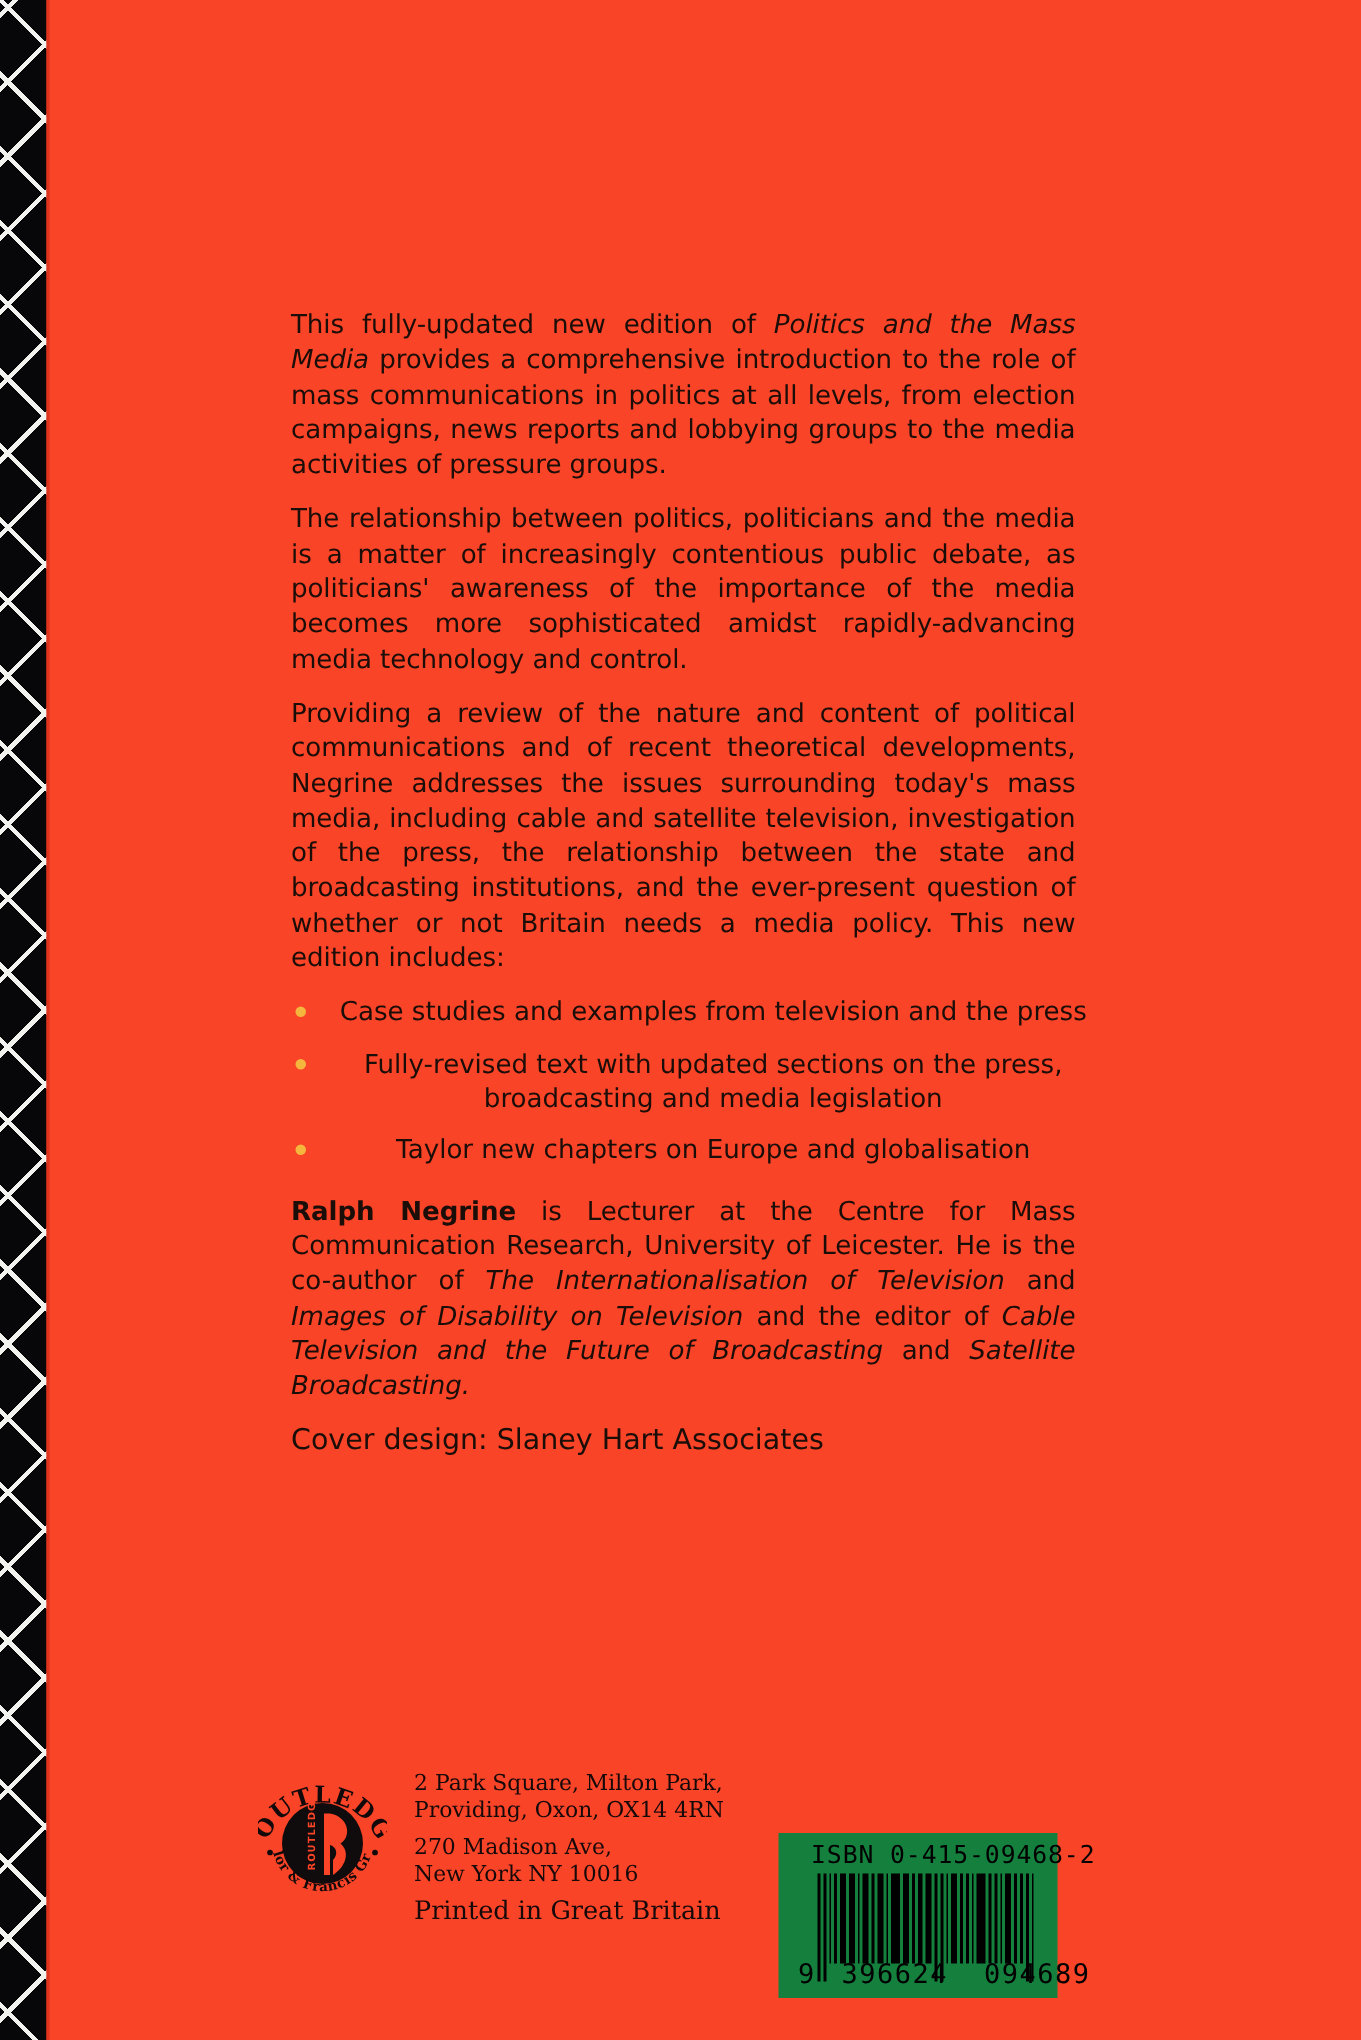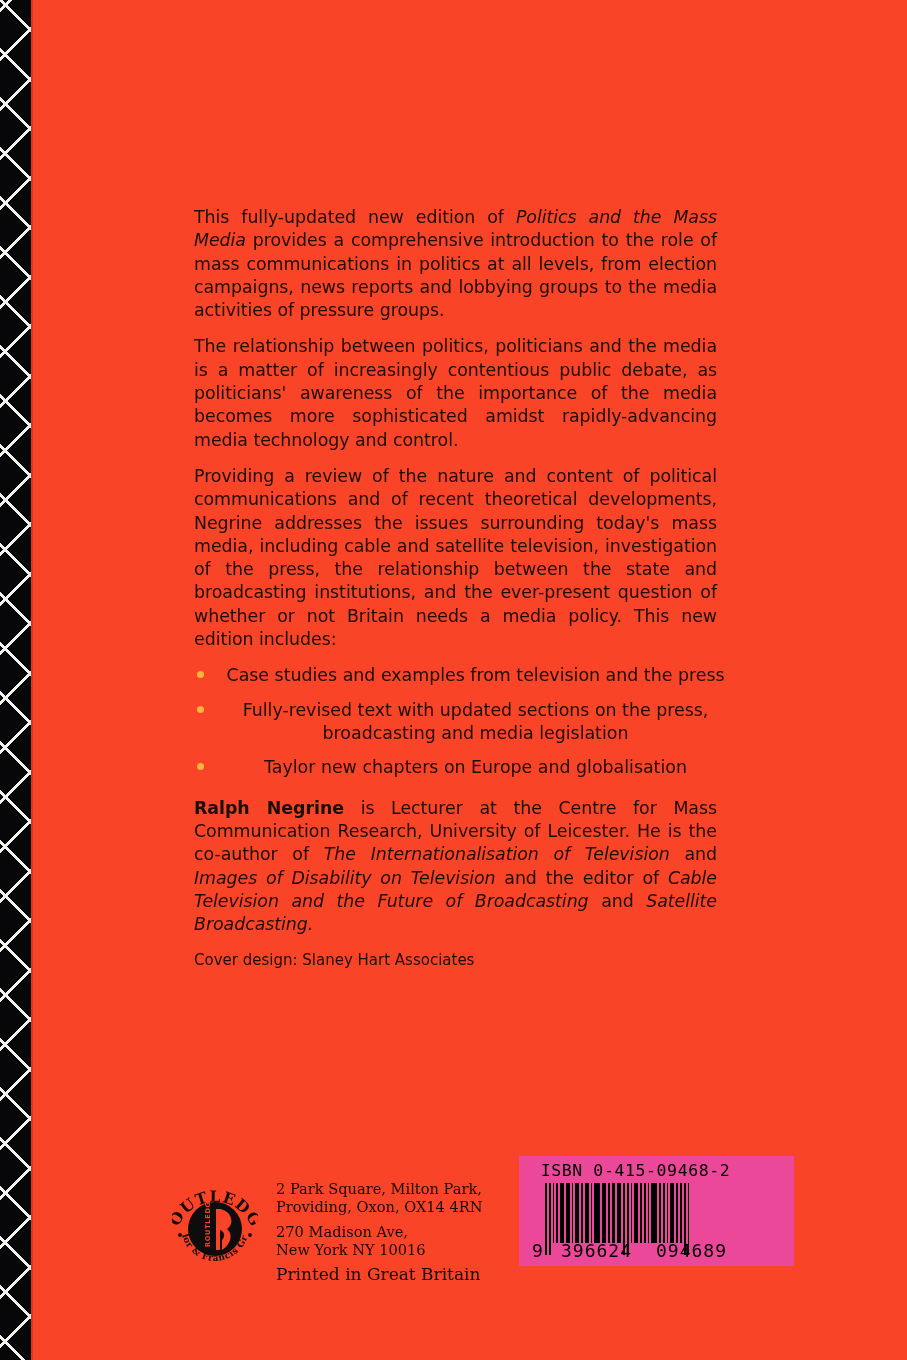--- a/index.html
+++ b/index.html
@@ -100,21 +100,21 @@
     height: 7px;
     border-radius: 50%;
     background: #f4b63c;
   }
 
   .bio {
     margin-top: 18px;
   }
 
   .credit {
-    font-size: 15px;
+    font-size: 19px;
     line-height: 18px;
     margin: 14px 0 0 0;
     color: #1b0d08;
   }
   .subject {
     font-size: 18.6px;
     font-weight: bold;
     margin: 16px 0 0 0;
     color: #140806;
     letter-spacing: 0.1px;
@@ -157,24 +157,24 @@
   .addr-small {
     font-size: 17px;
     line-height: 17px;
     white-space: nowrap;
   }
 
   
   .barcode-box {
     position: absolute;
     left: 519px;
-    top: 1156px;
-    width: 275px;
+    top: 1222px;
+    width: 186px;
     height: 110px;
-    background: #ec4899;
+    background: #15803d;
     padding: 0;
   }
   .isbn-text {
     position: absolute;
     left: 0;
     top: 5px;
     width: 233px;
     text-align: center;
     font-family: "DejaVu Sans Mono", monospace;
     font-size: 16.5px;

